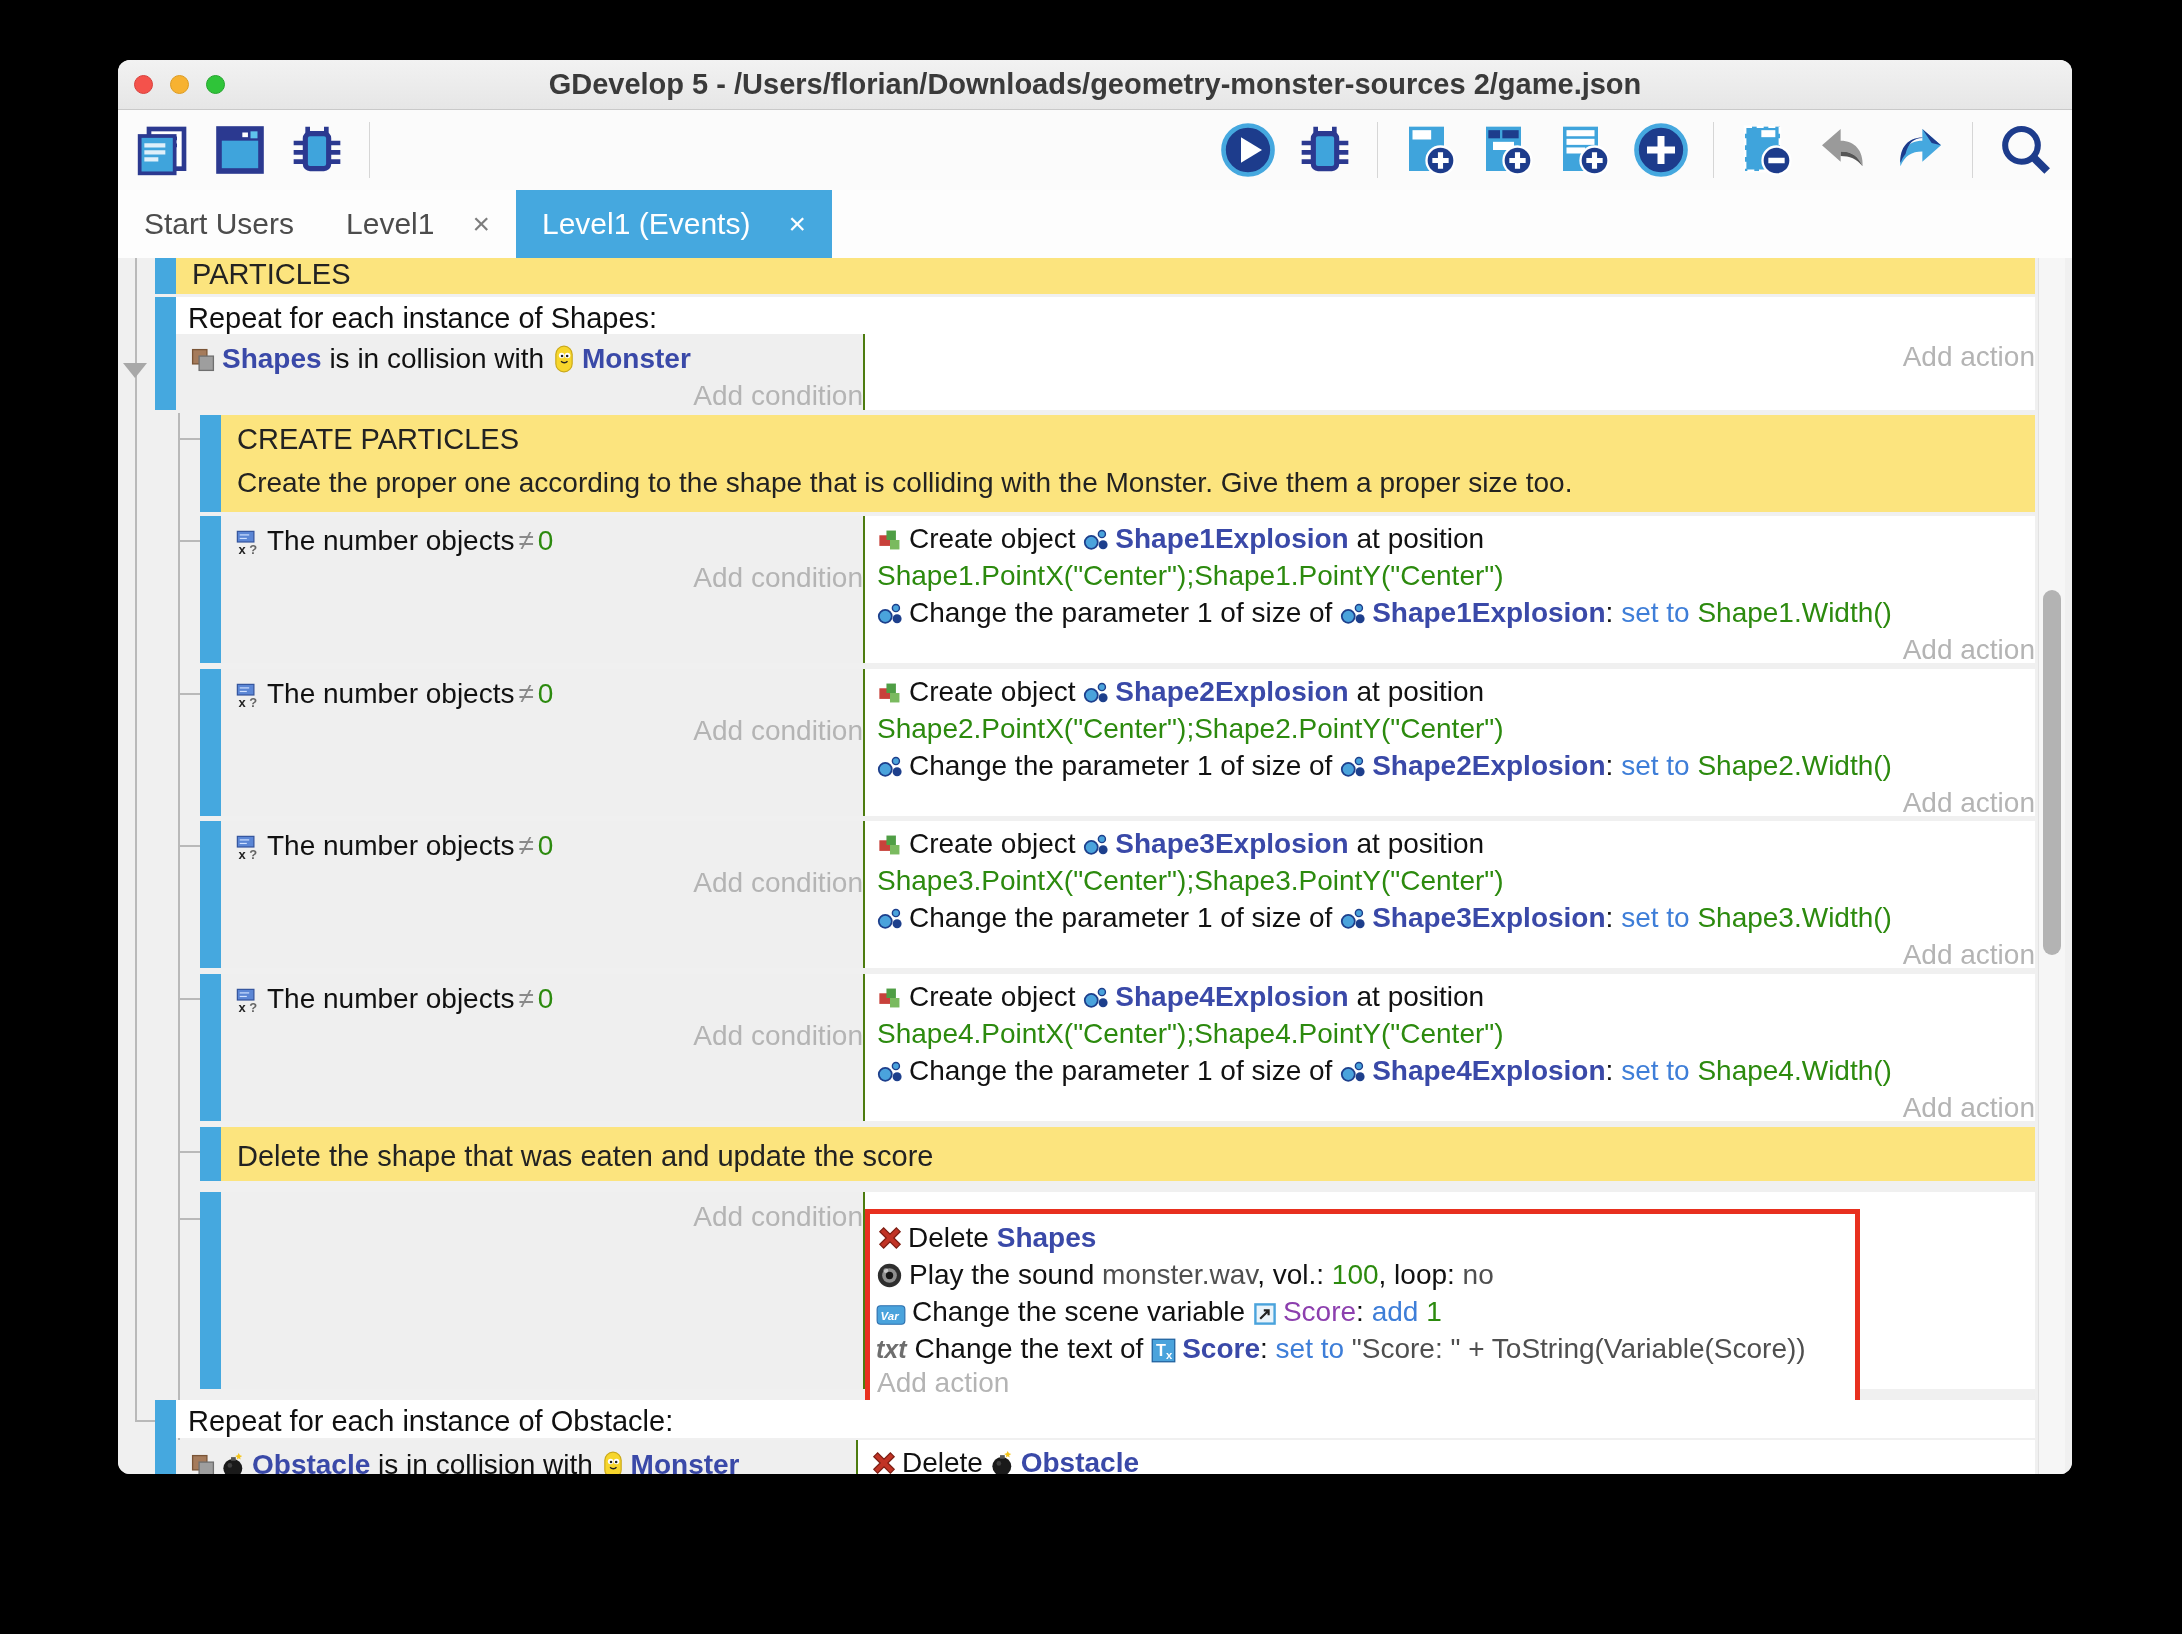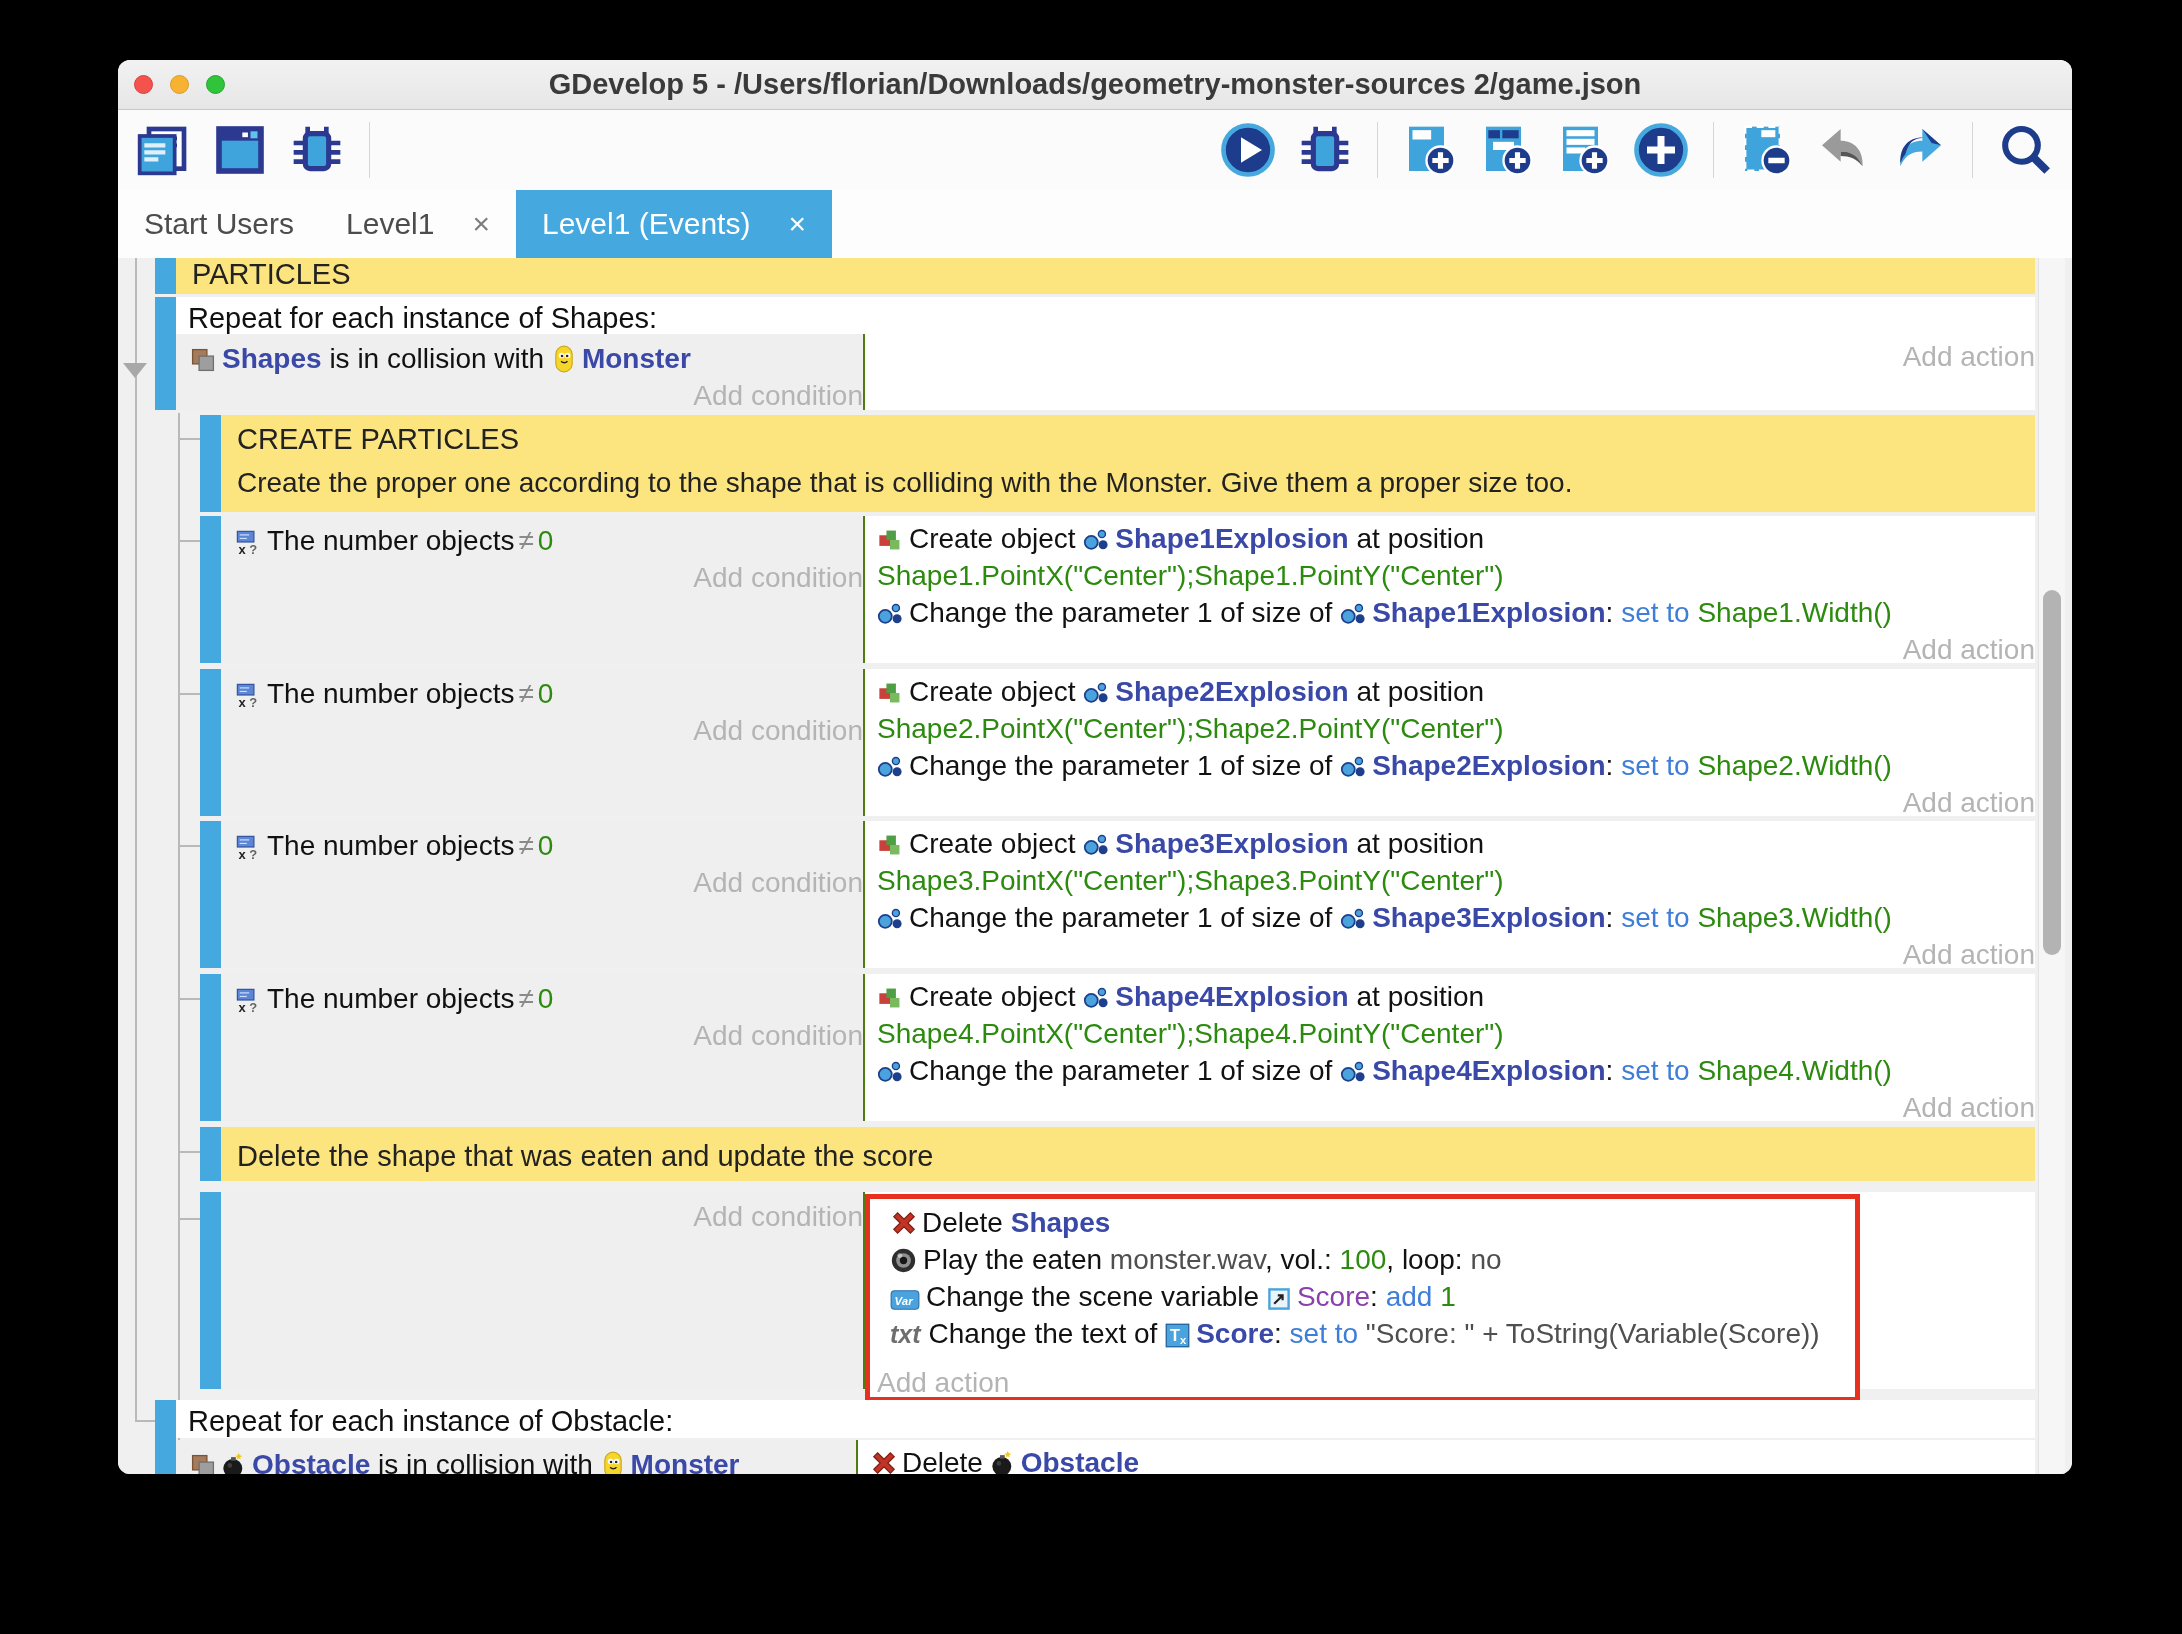--- a/index.html
+++ b/index.html
@@ -51,22 +51,22 @@
   .green { color:#2c8a0e; }
   .kw    { color:#3e7ed8; }
   .obj   { color:#3a49a8; font-weight:bold; }
   .purple{ color:#8c3fae; }
   .param { color:#4f4f4f; }
   .op    { color:#8a8a8a; padding:0 4px; }
   .icon  { display:inline-block; vertical-align:-5px; margin-right:6px; }
   .icon svg { display:block; }
   .txticon { font-style:italic; font-weight:bold; color:#6e6e6e; font-size:25px; margin-right:8px; }
   .xicon { margin-right:4px; }
-  .redbox { position:absolute; left:0; top:2px; width:995px; height:208px;
-    border:5px solid #e8301f; padding:5px 0 0 20px; background:#fff; }
+  .redbox { position:absolute; left:0; top:17px; width:995px; height:208px;
+    border:5px solid #e8301f; padding:5px 0 0 6px; background:#fff; }
   .tree-v { position:absolute; width:2px; background:#b9b9b9; }
   .tree-h { position:absolute; height:2px; background:#b9b9b9; }
   .collapse { position:absolute; width:0; height:0; border-left:12px solid transparent;
     border-right:12px solid transparent; border-top:15px solid #a8a8a8; }
   .evtsep { border-bottom:3px solid #f0f0f0; }
 
   
   .scroll-track { position:absolute; right:7px; top:0; bottom:0; width:27px; background:#f6f6f6; border-left:1px solid #e2e2e2; }
   .scroll-thumb { position:absolute; left:4px; top:332px; width:18px; height:365px; background:#b3b3b3; border-radius:9px; }
 </style>
@@ -511,21 +511,21 @@
                       <path d="M3 6 L6 3 L11 8 L16 3 L19 6 L14 11 L19 16 L16 19 L11 14 L6 19 L3 16 L8 11 Z" fill="#c13325" stroke="#7e1f14"></path>
                     </svg></span><span>Delete</span>
               <span class="obj">Shapes</span>
             </div>
             <div class="line">
               <span class="icon"><svg width="27" height="27" viewBox="0 0 22 22">
                       <circle cx="11" cy="11" r="9.5" fill="#2e2e2e"></circle>
                       <circle cx="11" cy="11" r="6" fill="#8f8f8f"></circle>
                       <circle cx="11" cy="11" r="3" fill="#161616"></circle>
                       <circle cx="8" cy="7" r="2" fill="#fff" opacity=".5"></circle>
-                    </svg></span><span>Play the eaten</span>
+                    </svg></span><span>Play the sound</span>
               <span class="param">monster.wav</span><span>, vol.:</span>
               <span class="green">100</span><span>, loop:</span>
               <span class="param">no</span>
             </div>
             <div class="line">
               <span class="icon"><svg width="30" height="22" viewBox="0 0 26 18">
                       <rect x="1" y="1" width="24" height="16" rx="3" fill="#4aa3dc" stroke="#2c6fae"></rect>
                       <text x="4" y="13" font-size="10" font-style="italic" font-weight="bold" fill="#fff">Var</text>
                     </svg></span><span>Change the scene variable</span>
               <span class="icon"><svg width="24" height="24" viewBox="0 0 20 20">

